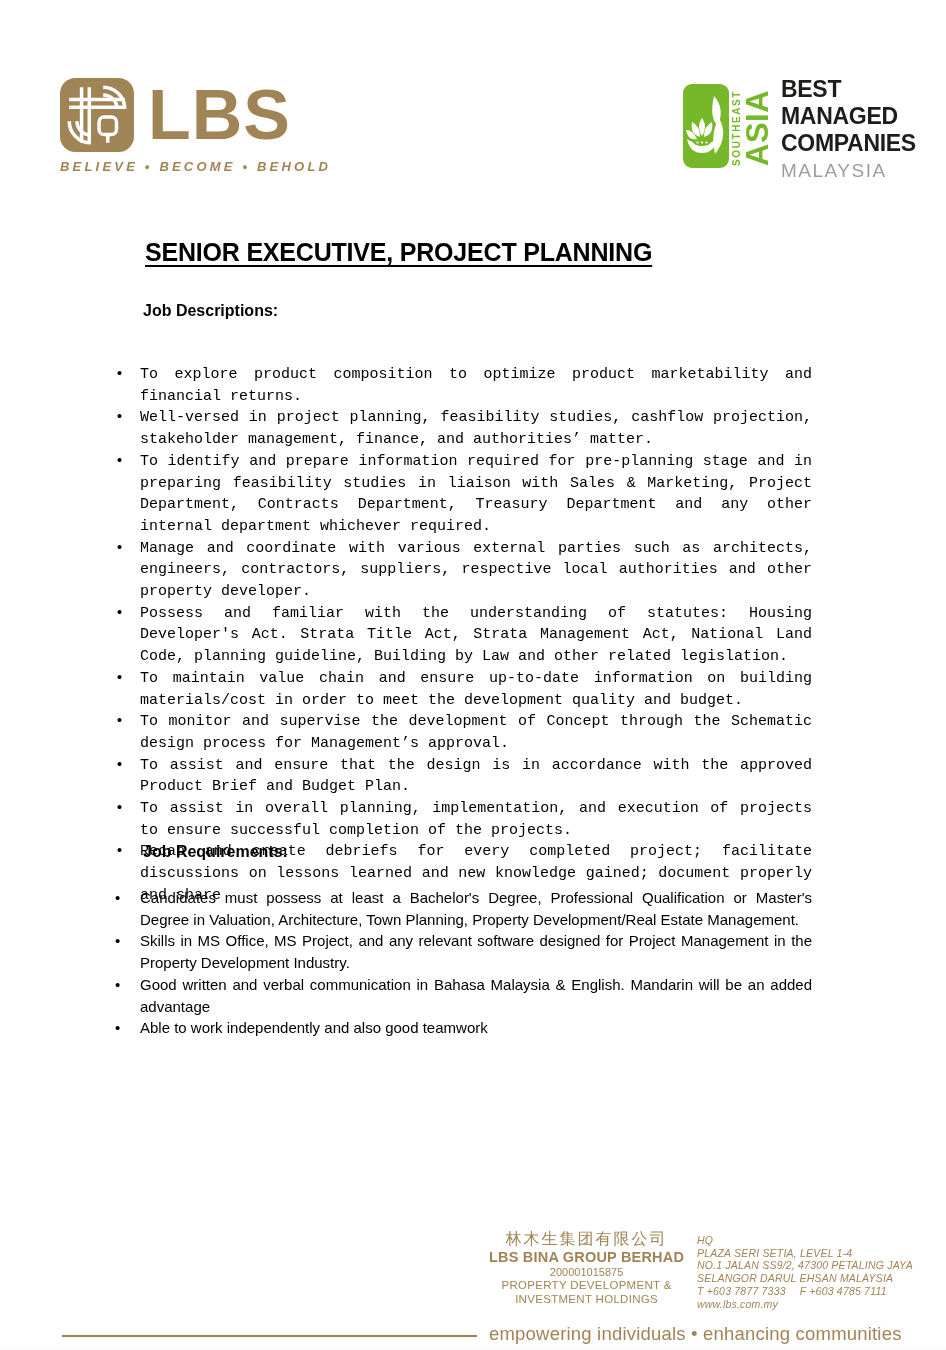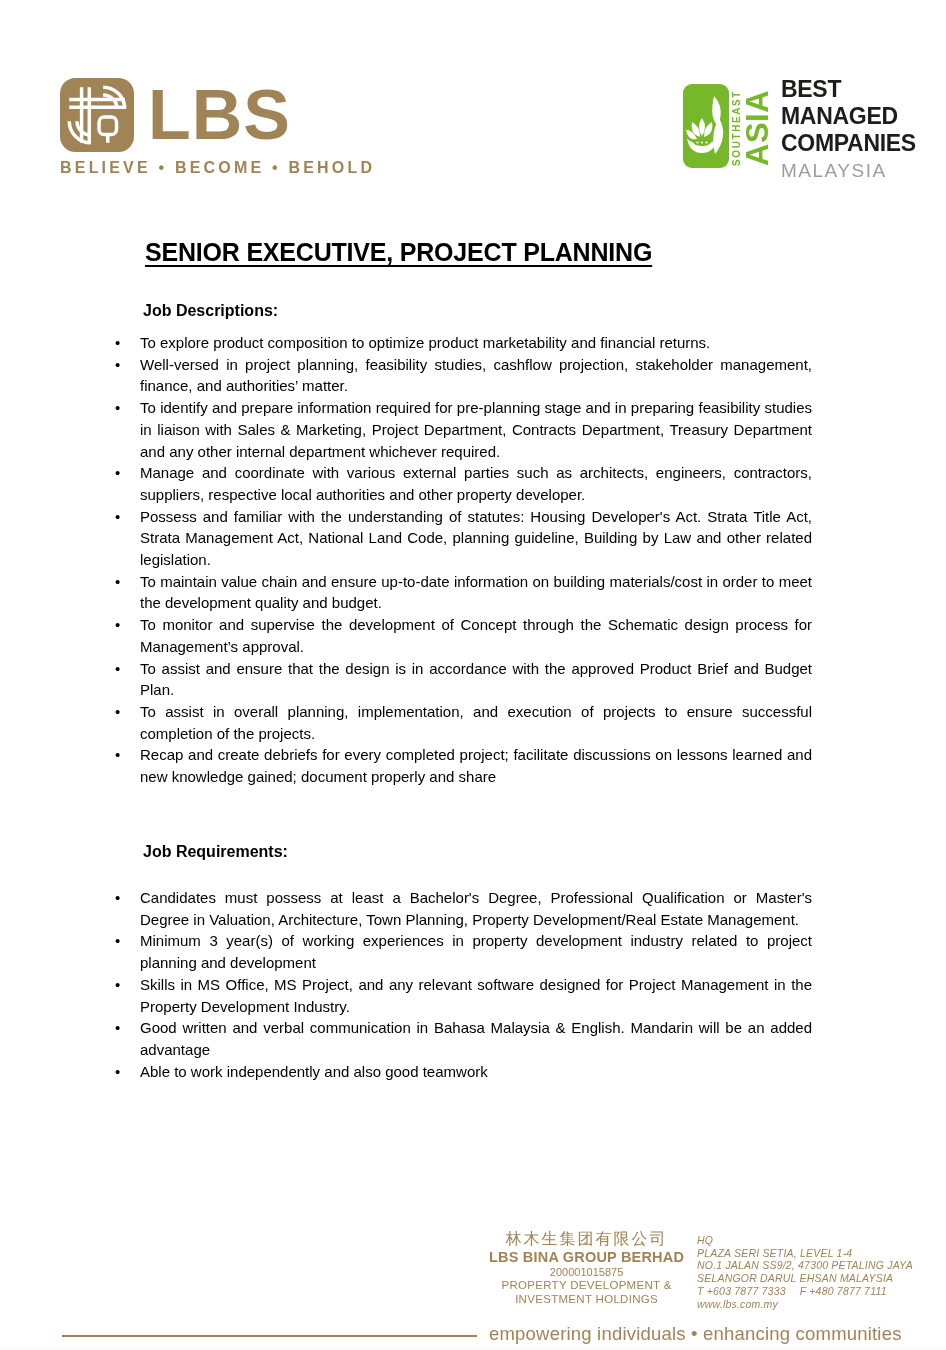--- a/index.html
+++ b/index.html
@@ -25,22 +25,22 @@
   
   .lbs-logo{position:absolute;left:60px;top:66px;}
   .lbs-row{display:flex;align-items:flex-start;gap:14px;}
   .lbs-mark{width:74px;height:74px;display:block;}
   .lbs-word{
     font-size:70px;font-weight:700;color:var(--brown);
     line-height:70px;letter-spacing:1px;margin-top:2px;
   }
   .lbs-tagline{
     margin-top:7px;
-    font-size:16px;font-weight:700;color:var(--brown);
-    letter-spacing:3.2px;white-space:nowrap;
+    font-size:13px;font-weight:700;color:var(--brown);
+    letter-spacing:3.2px;white-space:nowrap;font-style:italic;
   }
 
   
   .award{position:absolute;left:683px;top:62px;display:flex;align-items:stretch;height:108px;}
   .award-mark{width:46px;height:84px;margin-top:10px;}
   .vtext{
     writing-mode:vertical-rl;
     transform:rotate(180deg);
     color:var(--green);
     font-weight:700;
@@ -75,21 +75,21 @@
   }
   .sec-heading.jd{top:290px;}
   .sec-heading.jr{top:831px;}
 
   .bullet-list{
     position:absolute;left:113px;width:699px;
     list-style:none;
     font-size:15px;line-height:21.7px;color:#000;
     text-align:justify;
   }
-  .bullet-list.jd{top:320px;}
+  .bullet-list.jd{top:352px;font-family:Liberation Mono, monospace;}
   .bullet-list.jr{top:875px;}
   .bullet-list li{
     position:relative;
     padding-left:27px;
   }
   .bullet-list li::before{
     content:"\2022";
     position:absolute;left:2px;top:0;
     font-size:15px;
   }
@@ -199,21 +199,20 @@
       <li>To assist in overall planning, implementation, and execution of projects to ensure successful completion of the projects.</li>
 
       <li>Recap and create debriefs for every completed project; facilitate discussions on lessons learned and new knowledge gained; document properly and share</li>
     </ul>
 
   <h2 class="sec-heading jr">Job Requirements:</h2>
   <ul class="bullet-list jr">
 
       <li>Candidates must possess at least a Bachelor's Degree, Professional Qualification or Master's Degree in Valuation, Architecture, Town Planning, Property Development/Real Estate Management.</li>
 
-      <li>Minimum 3 year(s) of working experiences in property development industry related to project planning and development</li>
 
 
       <li>Skills in MS Office, MS Project, and any relevant software designed for Project Management in the Property Development Industry.</li>
 
       <li>Good written and verbal communication in Bahasa Malaysia &amp; English. Mandarin will be an added advantage</li>
 
       <li>Able to work independently and also good teamwork</li>
     </ul>
 
   <div class="footer-company">
@@ -223,21 +222,21 @@
     <div class="fc-biz">PROPERTY DEVELOPMENT &amp;</div>
     <div class="fc-biz">INVESTMENT HOLDINGS</div>
   </div>
 
   <div class="footer-hq">
     <div class="hq-line">HQ</div>
     <div class="hq-line">PLAZA SERI SETIA, LEVEL 1-4</div>
     <div class="hq-line">NO.1 JALAN SS9/2, 47300 PETALING JAYA</div>
     <div class="hq-line">SELANGOR DARUL EHSAN MALAYSIA</div>
     <div class="hq-line hq-phones">
-      <span>T +603 7877 7333</span><span class="sep"></span><span>F +480 7877 7111</span>
+      <span>T +603 7877 7333</span><span class="sep"></span><span>F +603 4785 7111</span>
     </div>
     <div class="hq-line">www.lbs.com.my</div>
   </div>
 
   <div class="footer-rule"></div>
   <div class="footer-tagline">empowering individuals • enhancing communities</div>
   <div class="bottom-fade"></div>
 
 </div>
 

